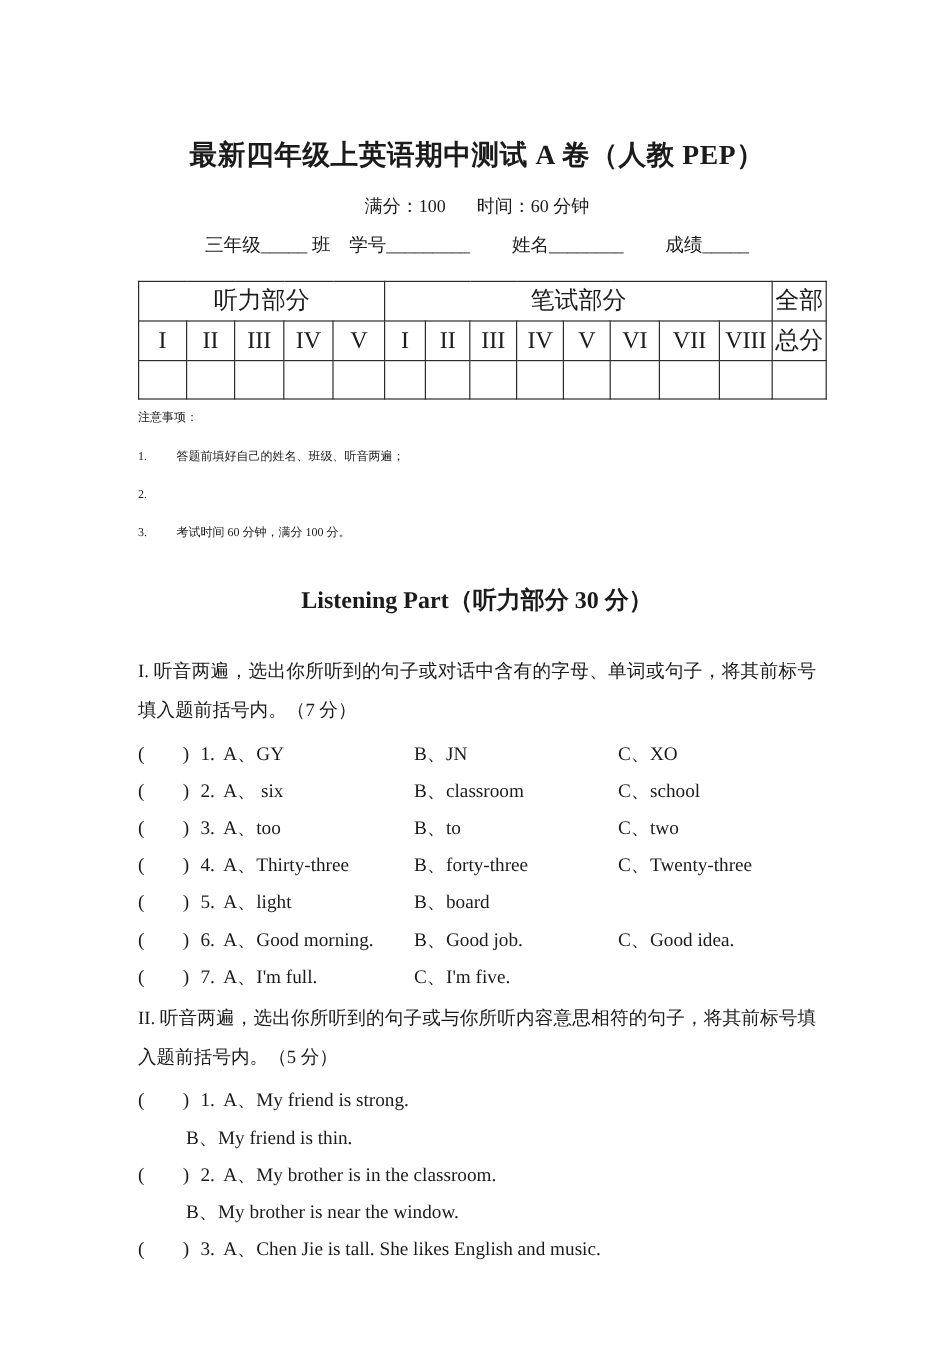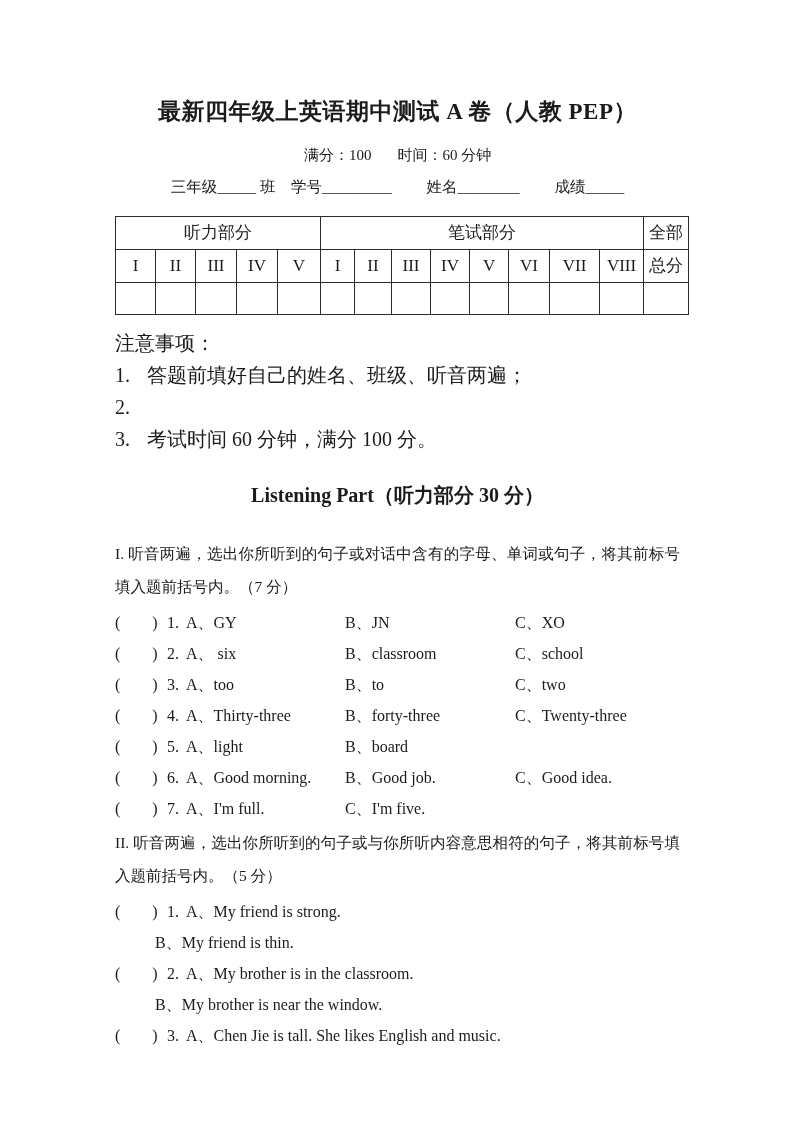--- a/index.html
+++ b/index.html
@@ -16,50 +16,51 @@
     width: 793px;
     height: 1122px;
     padding: 96px 113px 0 115px;
   }
   .centered { text-align: center; }
   .exam-title {
     font-size: 23px;
     font-weight: bold;
     line-height: 32px;
     letter-spacing: 0.5px;
+    margin-top: 18px;
   }
   .score-time {
     margin-top: 16px;
     font-size: 15px;
     font-weight: normal;
     line-height: 22px;
   }
   .score-time .gap { display: inline-block; width: 26px; }
   .student-info {
     margin-top: 10px;
     font-size: 15.5px;
     line-height: 22px;
     white-space: pre;
   }
   table.score-table {
     margin-top: 18px;
     width: 573px;
     border-collapse: collapse;
     table-layout: fixed;
-    font-size: 17px;
+    font-size: 20px;
   }
   table.score-table td {
     border: 1px solid #2c2c2c;
     text-align: center;
     height: 32px;
     line-height: 32px;
     padding: 0;
     overflow: hidden;
   }
-  .notes { margin-top: 12px; font-size: 20px; }
+  .notes { font-size: 10px; }
   .notes-heading { line-height: 32px; }
   .note-item { display: flex; line-height: 32px; }
   .note-item .note-num { width: 32px; flex: 0 0 32px; }
   .listening-heading {
     margin-top: 28px;
     font-size: 20px;
     font-weight: bold;
     line-height: 24px;
     text-align: center;
   }

